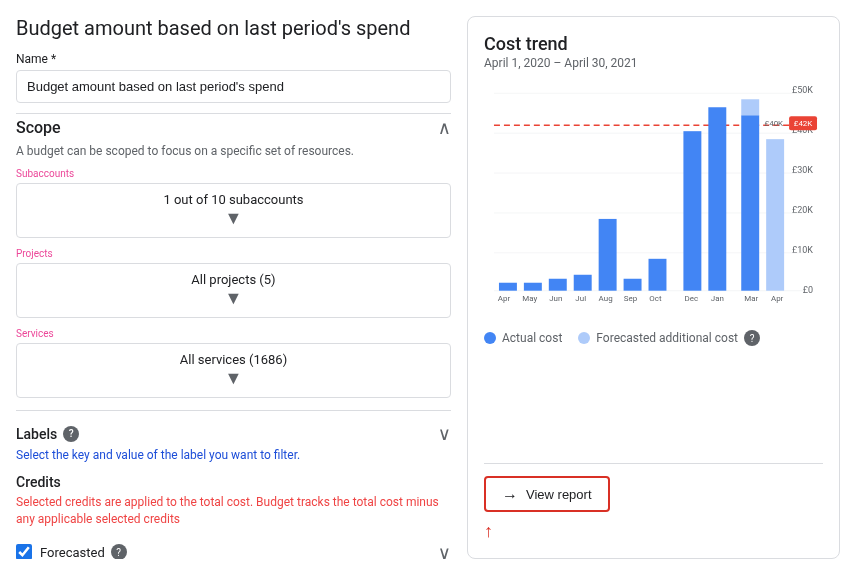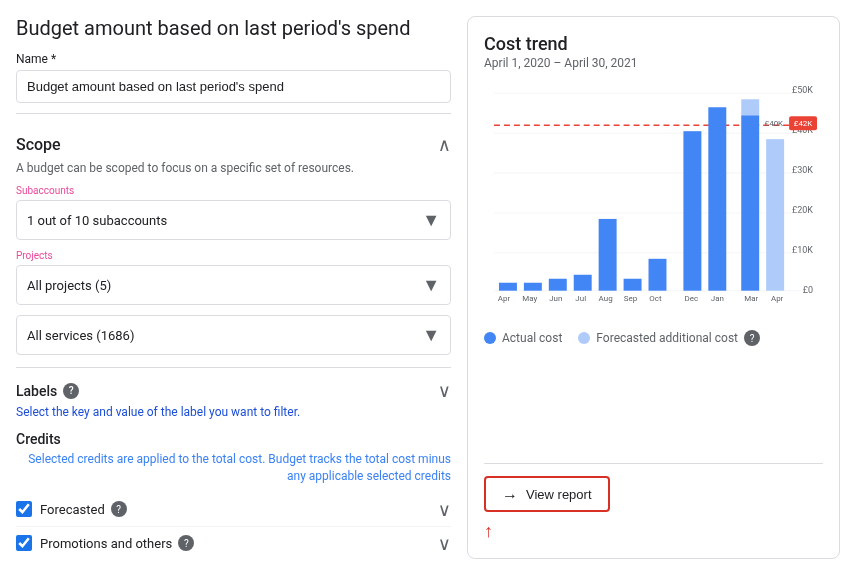--- a/index.html
+++ b/index.html
@@ -48,21 +48,21 @@
       border: 1px solid #dadce0;
       border-radius: 4px;
       padding: 8px 10px;
       font-size: 13px;
       color: #202124;
       outline: none;
     }
     .section {
       margin-top: 4px;
       border-top: 1px solid #dadce0;
-      padding-top: 20px;
+      padding-top: 3px;
     }
     .section-header {
       display: flex;
       align-items: center;
       justify-content: space-between;
       cursor: pointer;
       margin-bottom: 6px;
     }
     .section-title {
       font-size: 16px;
@@ -91,20 +91,21 @@
       border: 1px solid #dadce0;
       border-radius: 4px;
       padding: 8px 10px;
       font-size: 13px;
       color: #202124;
       display: flex;
       align-items: center;
       justify-content: space-between;
       cursor: pointer;
       background: #fff;
+      flex-direction: column;
     }
     .select-box .arrow { color: #5f6368; font-size: 18px; }
     .labels-section {
       margin-top: 12px;
       border-top: 1px solid #dadce0;
       padding-top: 12px;
     }
     .labels-header {
       display: flex;
       align-items: center;
@@ -138,24 +139,23 @@
       margin-top: 12px;
     }
     .credits-title {
       font-size: 14px;
       font-weight: 500;
       color: #202124;
       margin-bottom: 4px;
     }
     .credits-desc {
       font-size: 12px;
-      color: #3b82f6;
+      color: #ef4444;
       margin-bottom: 8px;
       line-height: 1.4;
-      text-align: right;
     }
     .credit-item {
       display: flex;
       align-items: center;
       justify-content: space-between;
       padding: 6px 0;
       border-bottom: 1px solid #f1f3f4;
     }
     .credit-item-left {
       display: flex;
@@ -278,20 +278,21 @@
 
       <div class="field-group">
         <div class="field-label">Projects</div>
         <div class="select-box">
           <span>All projects (5)</span>
           <span class="arrow">▼</span>
         </div>
       </div>
 
       <div class="field-group">
+        <div class="field-label">Services</div>
         <div class="select-box">
           <span>All services (1686)</span>
           <span class="arrow">▼</span>
         </div>
       </div>
     </div>
 
     <div class="labels-section">
       <div class="labels-header">
         <div class="labels-title">

